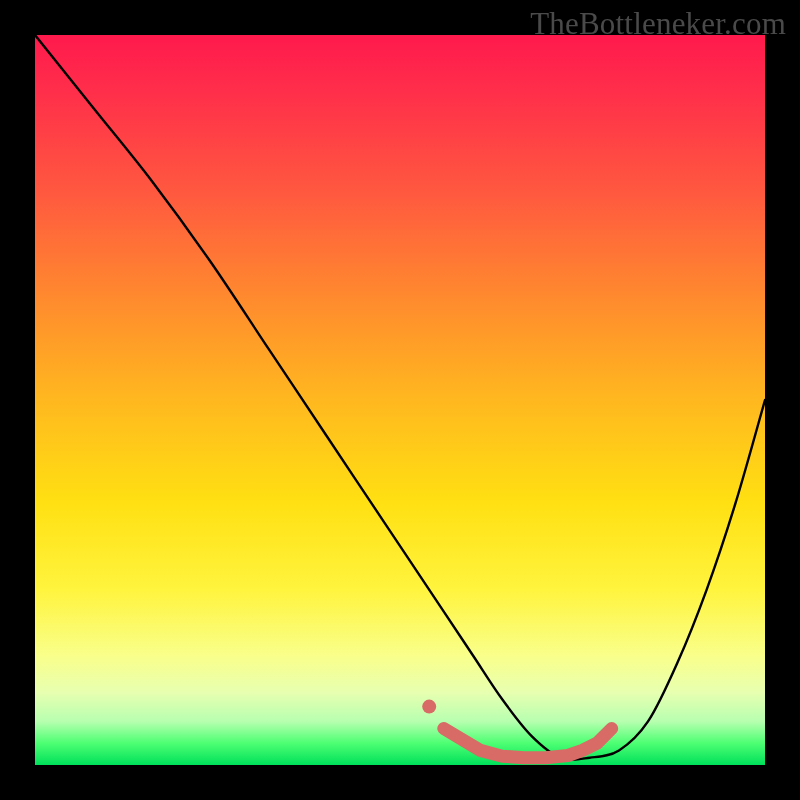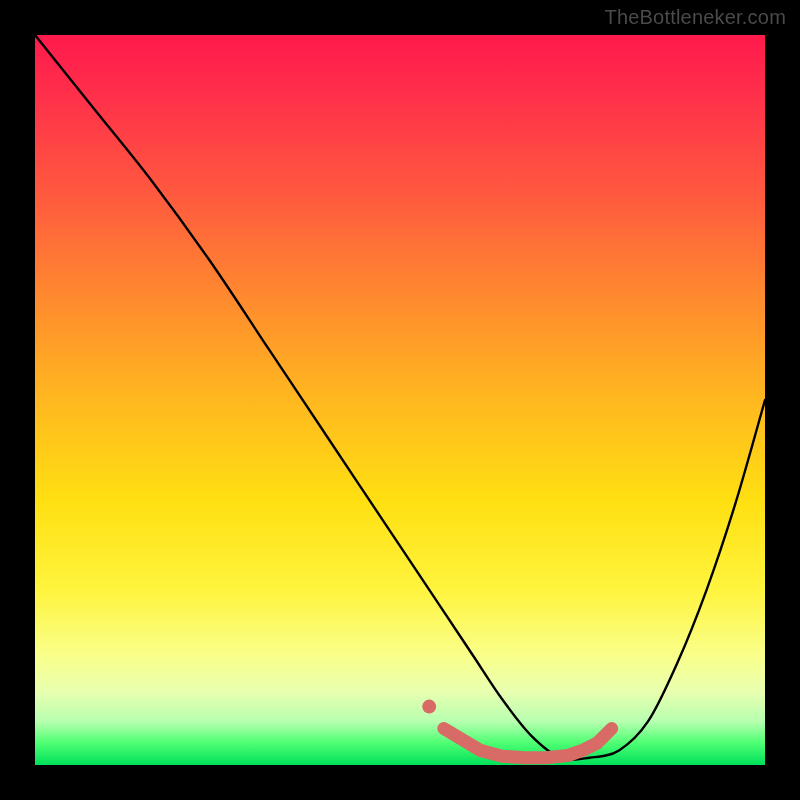--- a/index.html
+++ b/index.html
@@ -40,24 +40,24 @@
       #b8ffb0 94%,
       #4dff73 97%,
       #00e05a 100%
     );
   }
   .watermark {
     position: absolute;
     top: 6px;
     right: 14px;
     color: #4a4a4a;
-    font-size: 20px;
+    font-size: 31px;
     font-weight: 400;
     letter-spacing: 0.2px;
-    font-family: Liberation Sans, sans-serif;
+    font-family: Liberation Serif, serif;
   }
   svg.curve {
     position: absolute;
     left: 0;
     top: 0;
     width: 730px;
     height: 730px;
   }
 </style>
 </head>

